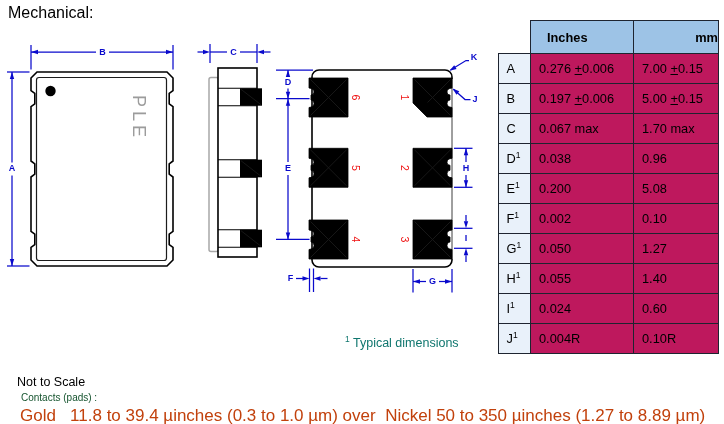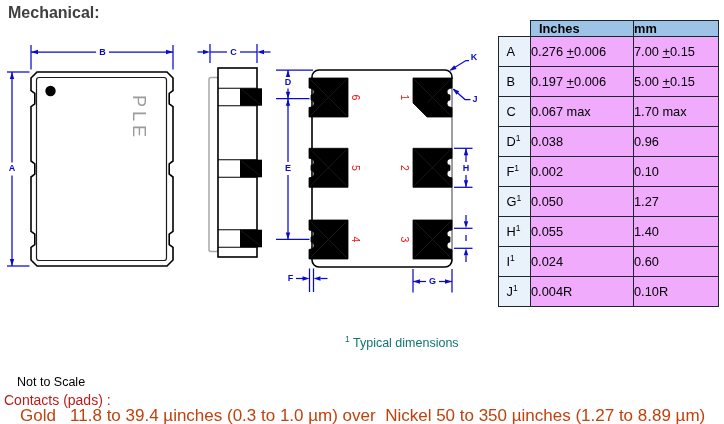--- a/index.html
+++ b/index.html
@@ -1,34 +1,34 @@
 <!DOCTYPE html>
 <html><head>
 <meta charset="utf-8">
 <style>
   * { margin:0; padding:0; box-sizing:border-box; }
   body { width:724px; height:424px; background:#fff; font-family:"Liberation Sans", sans-serif; position:relative; overflow:hidden; }
   #stage { position:absolute; left:0; top:0; width:724px; height:424px; }
-  .title { position:absolute; left:8px; top:4px; font-size:16px; font-weight:bold; color:#404040; }
+  .title { position:absolute; left:8px; top:4px; font-size:16px; font-weight:normal; color:#000000; }
   .note-typical { position:absolute; left:345px; top:334px; font-size:12.5px; color:#0f766e; }
   .note-typical sup { font-size:8.5px; }
   .not-to-scale { position:absolute; left:17px; top:354px; font-size:12.5px; color:#000;margin-top:21px; }
-  .contacts-title { position:absolute; left:4px; top:392px; font-size:14px; color:#b91c1c; }
+  .contacts-title { position:absolute; left:21px; top:392px; font-size:10px; color:#14532d; }
   .contacts-detail { position:absolute; left:20px; top:406px; font-size:17px; color:#c2410c; white-space:pre; }
   svg { position:absolute; left:0; top:0; }
   table.dims { position:absolute; left:498px; top:20px; border-collapse:collapse; table-layout:fixed; font-size:12.8px; color:#000; }
   table.dims td, table.dims th { border:1px solid #1e2430; overflow:hidden; }
   col.c1 { width:32px; } col.c2 { width:103px; } col.c3 { width:85px; }
-  tr.hdr th { height:16px; background:#9dc3e6; font-weight:bold; }
+  tr.hdr th { height:33px; background:#9dc3e6; font-weight:bold;padding-left:16px; }
   th.h-inches { text-align:left; padding-left:8px; }
-  th.h-mm { text-align:left; }
+  th.h-mm { text-align:right; }
   tr.hdr th.corner { background:#fff; border:none; }
   tr.row { height:30px; }
   td.letter { background:#e9f1fa; text-align:left; padding-left:7.5px; }
-  td.val { background:#f0abfc; }
+  td.val { background:#be185d; padding-left:8px; }
   td sup { font-size:8.5px; line-height:1; }
   span.plus { text-decoration:underline; }
 </style>
 </head>
 <body>
 
 <div id="stage">
 
 <div class="title">Mechanical:</div>
 
@@ -237,20 +237,25 @@
           <td class="letter"><span>C</span><sup></sup></td>
           <td class="val"><span>0.067 max</span><span class="plus"></span><span></span></td>
           <td class="val"><span>1.70 max</span><span class="plus"></span><span></span></td>
         </tr>
   <tr class="row">
           <td class="letter"><span>D</span><sup>1</sup></td>
           <td class="val"><span>0.038</span><span class="plus"></span><span></span></td>
           <td class="val"><span>0.96</span><span class="plus"></span><span></span></td>
         </tr>
   <tr class="row">
+          <td class="letter"><span>E</span><sup>1</sup></td>
+          <td class="val"><span>0.200</span><span class="plus"></span><span></span></td>
+          <td class="val"><span>5.08</span><span class="plus"></span><span></span></td>
+        </tr>
+  <tr class="row">
           <td class="letter"><span>F</span><sup>1</sup></td>
           <td class="val"><span>0.002</span><span class="plus"></span><span></span></td>
           <td class="val"><span>0.10</span><span class="plus"></span><span></span></td>
         </tr>
   <tr class="row">
           <td class="letter"><span>G</span><sup>1</sup></td>
           <td class="val"><span>0.050</span><span class="plus"></span><span></span></td>
           <td class="val"><span>1.27</span><span class="plus"></span><span></span></td>
         </tr>
   <tr class="row">

